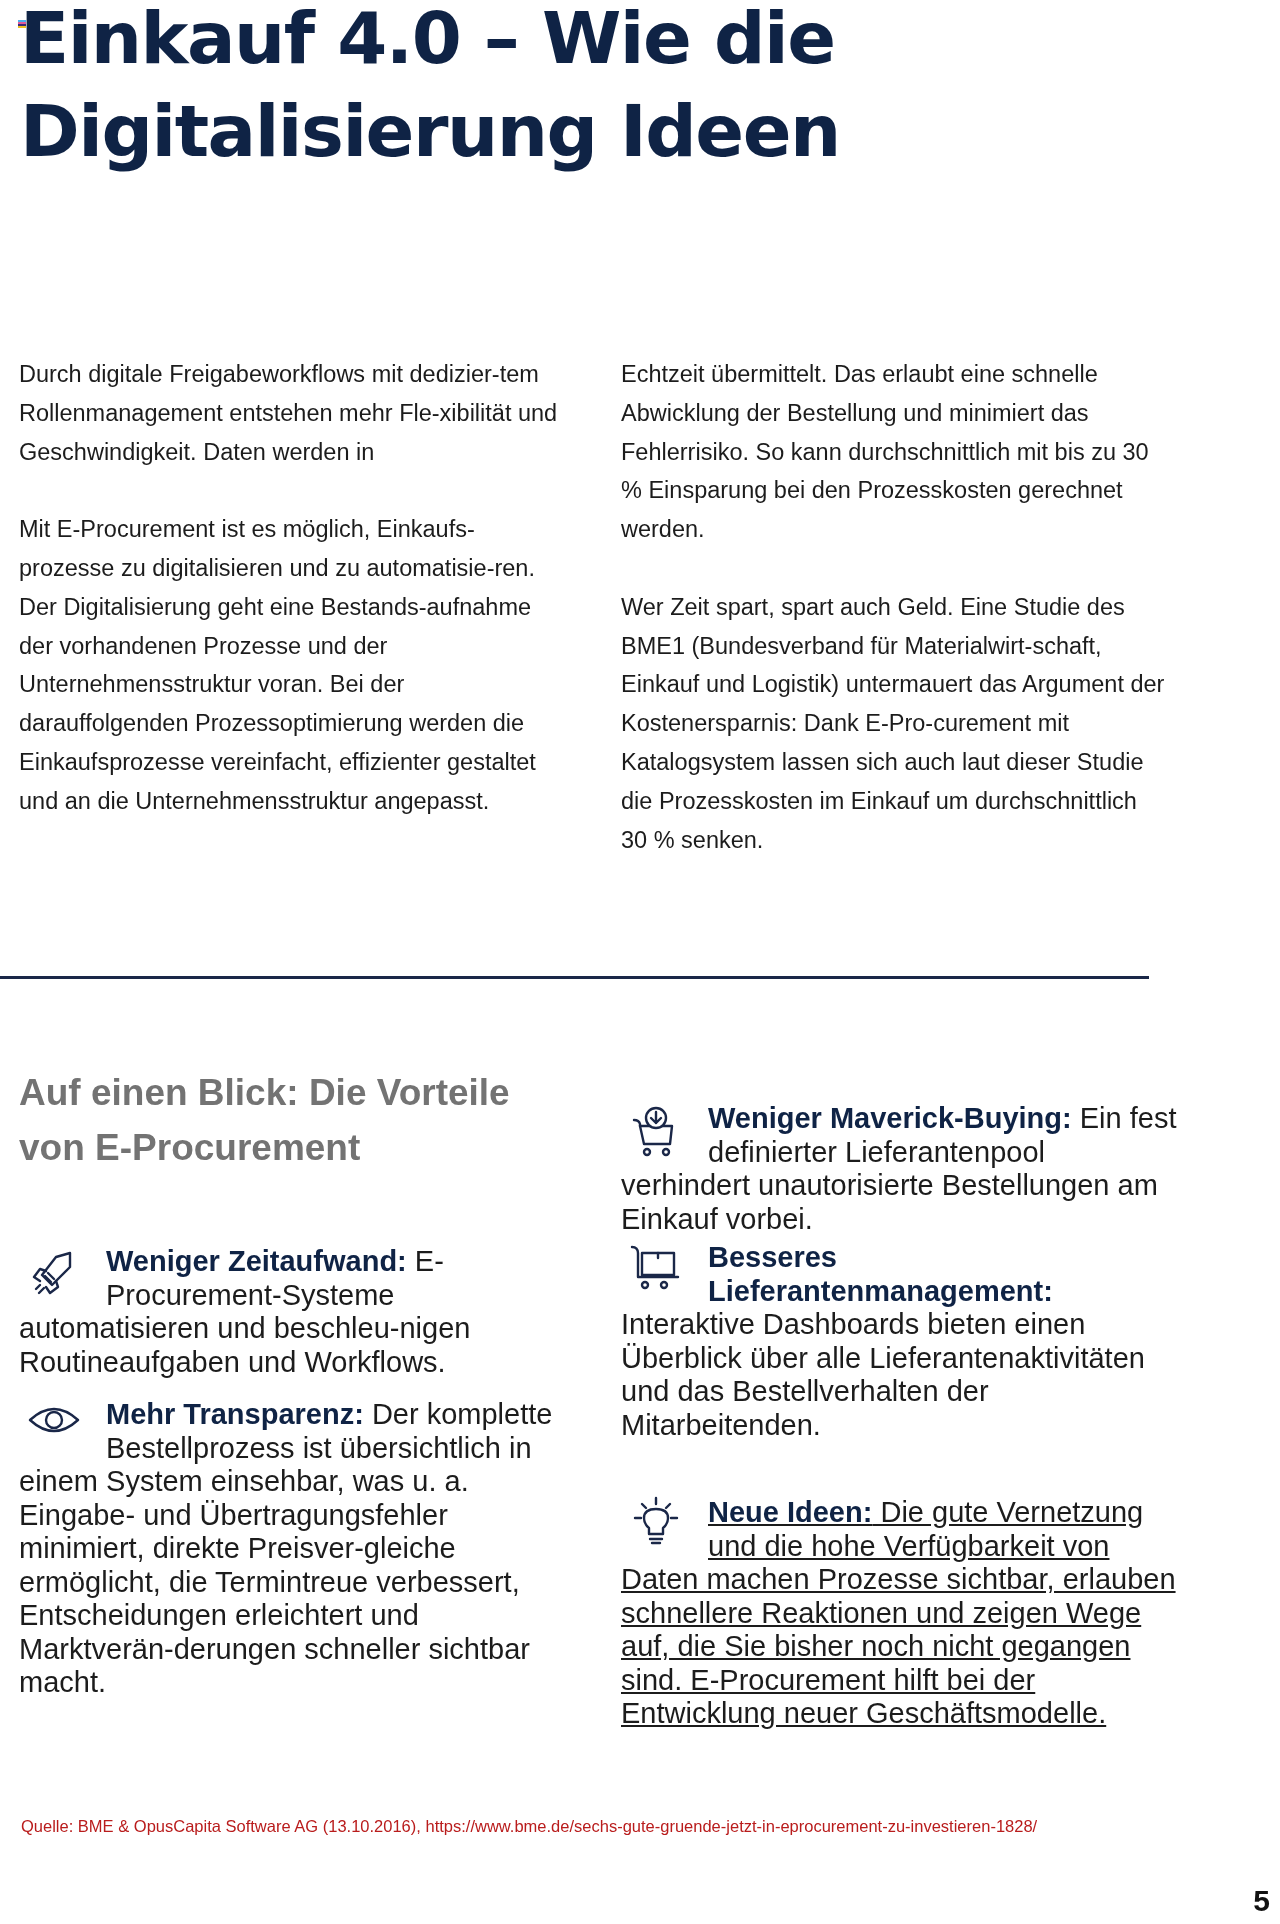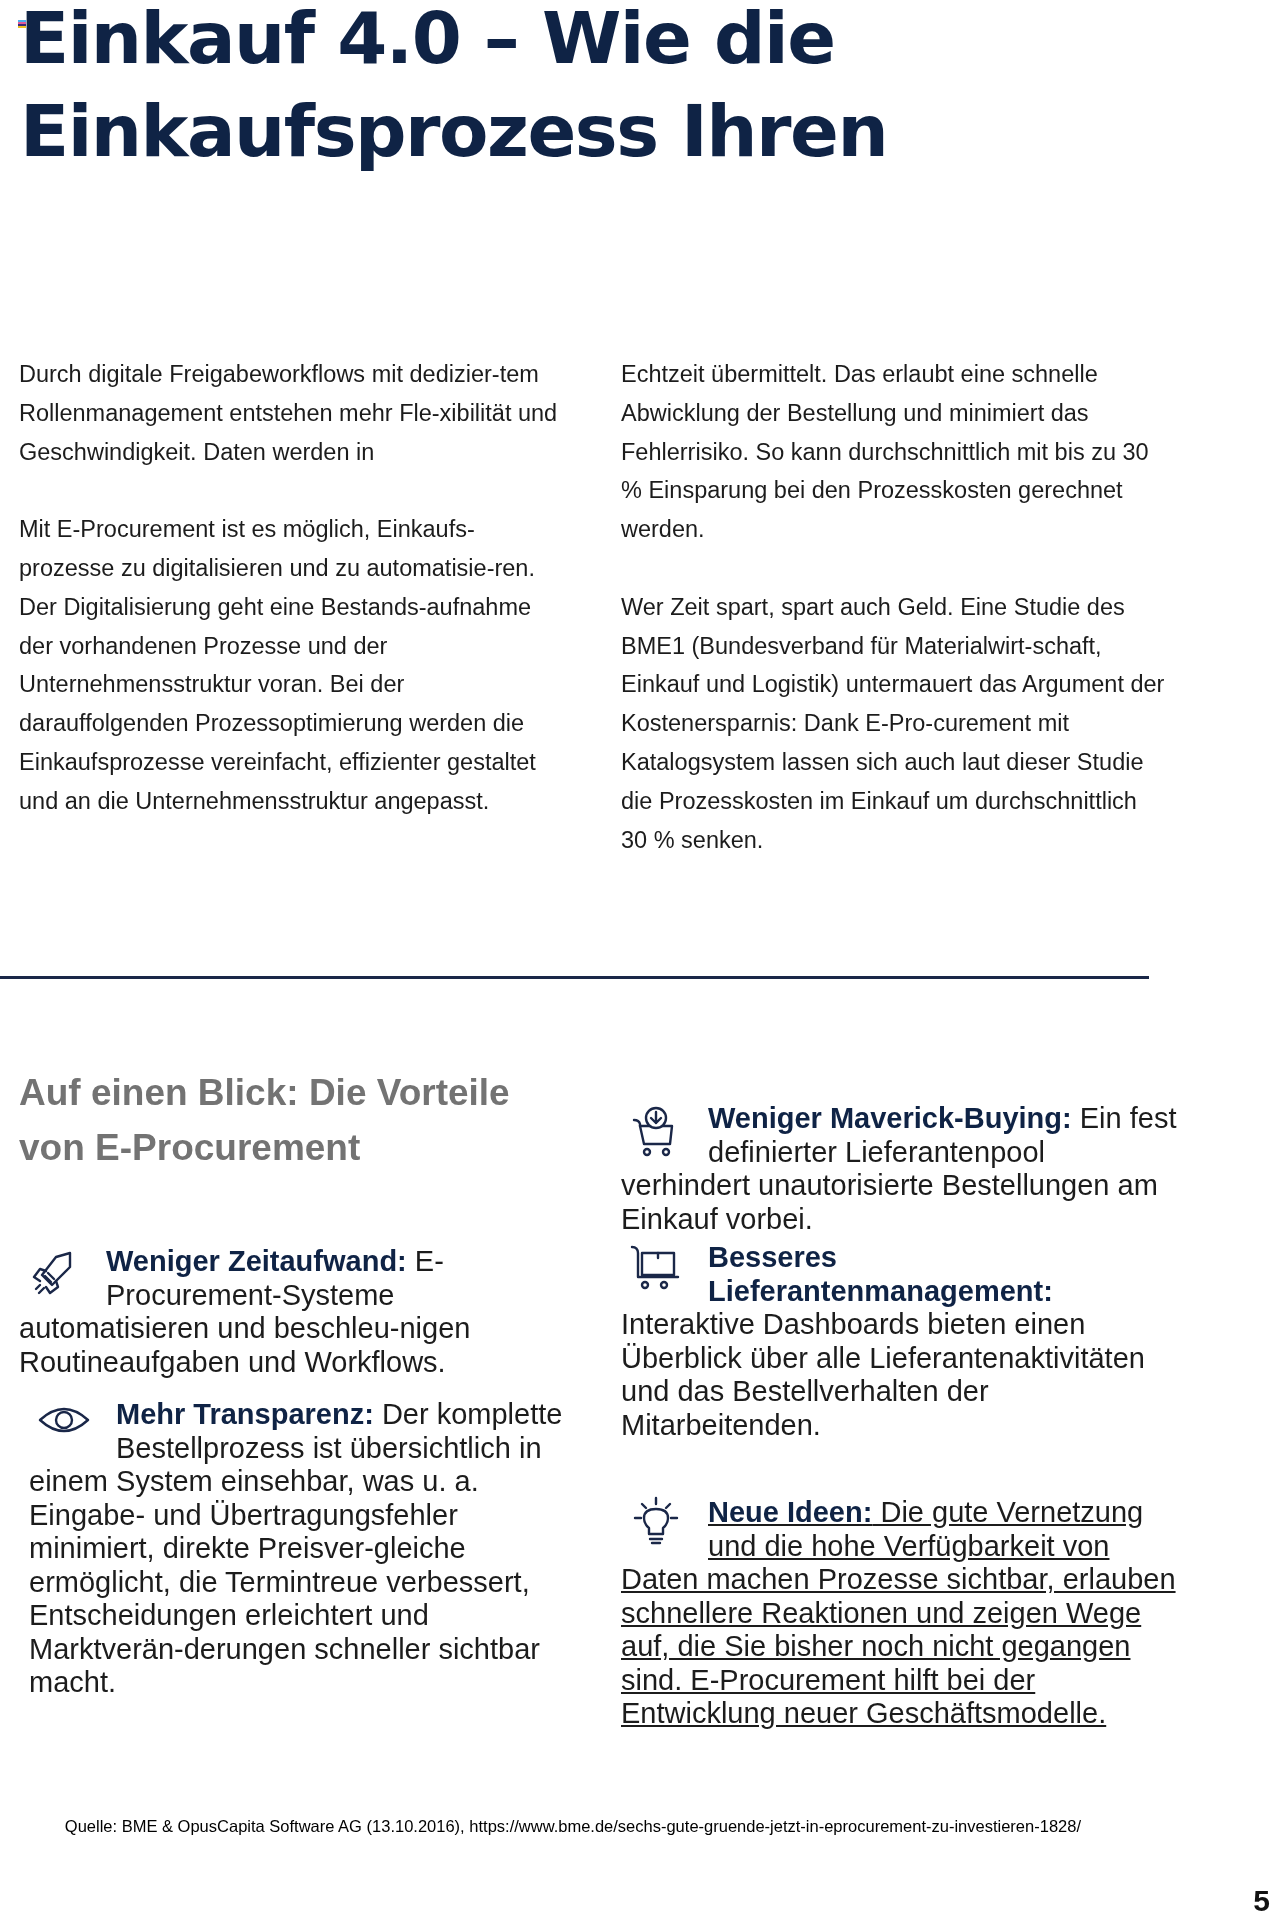--- a/index.html
+++ b/index.html
@@ -39,35 +39,35 @@
       font-size: 29px; line-height: 33.5px; color: #1c1c1c;
     }
     .benefit .icon {
       float: left; width: 70px; height: 62px; margin-right: 17px;
       display: flex; align-items: flex-start; justify-content: center;
     }
     .benefit .icon svg { stroke: #1a2748; fill: none; stroke-width: 2.4; stroke-linecap: round; stroke-linejoin: round; }
     .benefit strong { color: #0f2345; font-weight: bold; }
     .footnote {
       position: absolute; left: 21px; top: 1813px; width: 1060px;
-      font-size: 16.5px; line-height: 26px; color: #000000; text-align: right;
+      font-size: 16.5px; line-height: 26px; color: #b91c1c;
     }
     .page-number {
       position: absolute; right: 10px; top: 1884px;
       font-weight: bold; font-size: 30px; color: #111;
     }
   </style>
 </head>
 <body>
 
 <div class="artifact"></div>
 
 <h1 class="title">
   <span>Einkauf 4.0 – Wie die</span><br>
-  <span>Einkaufsprozess Ihren</span><br>
+  <span>Digitalisierung Ideen</span><br>
 </h1>
 
 <div class="col col-left">
   <p>Durch digitale Freigabeworkflows mit dedizier-tem Rollenmanagement entstehen mehr Fle-xibilität und Geschwindigkeit. Daten werden in</p>
   <p>Mit E-Procurement ist es möglich, Einkaufs-prozesse zu digitalisieren und zu automatisie-ren. Der Digitalisierung geht eine Bestands-aufnahme der vorhandenen Prozesse und der Unternehmensstruktur voran. Bei der darauffolgenden Prozessoptimierung werden die Einkaufsprozesse vereinfacht, effizienter gestaltet und an die Unternehmensstruktur angepasst.</p>
 </div>
 
 <div class="col col-right">
   <p>Echtzeit übermittelt. Das erlaubt eine schnelle Abwicklung der Bestellung und minimiert das Fehlerrisiko. So kann durchschnittlich mit bis zu 30 % Einsparung bei den Prozesskosten gerechnet werden.</p>
   <p>Wer Zeit spart, spart auch Geld. Eine Studie des BME1 (Bundesverband für Materialwirt-schaft, Einkauf und Logistik) untermauert das Argument der Kostenersparnis: Dank E-Pro-curement mit Katalogsystem lassen sich auch laut dieser Studie die Prozesskosten im Einkauf um durchschnittlich 30 % senken.</p>
@@ -86,21 +86,21 @@
       <path d="M44 8 L30 12 L16 30 L26 40 L44 22 Z"></path>
       <path d="M20 26 L14 24 L8 32 L14 36"></path>
       <path d="M30 36 L32 42 L24 48 L20 42"></path>
       <path d="M19 31 L25 37 M22 28 L28 34"></path>
       <path d="M10 44 L14 40 M13 48 L18 43"></path>
     </svg>
   </span>
   <strong>Weniger Zeitaufwand:</strong><span> E-Procurement-Systeme automatisieren und beschleu-nigen Routineaufgaben und Workflows.</span>
 </div>
 
-<div class="benefit" style="left:29px; top:1398px;">
+<div class="benefit" style="left:19px; top:1398px;">
   <span class="icon">
     <svg width="60" height="44" viewBox="0 0 60 44">
       <path d="M6 22 Q30 0 54 22 Q30 44 6 22 Z"></path>
       <circle cx="30" cy="22" r="8"></circle>
     </svg>
   </span>
   <strong>Mehr Transparenz:</strong><span> Der komplette Bestellprozess ist übersichtlich in einem System einsehbar, was u. a. Eingabe- und Übertragungsfehler minimiert, direkte Preisver-gleiche ermöglicht, die Termintreue verbessert, Entscheidungen erleichtert und Marktverän-derungen schneller sichtbar macht.</span>
 </div>
 
 <div class="benefit" style="left:621px; top:1102px;">

